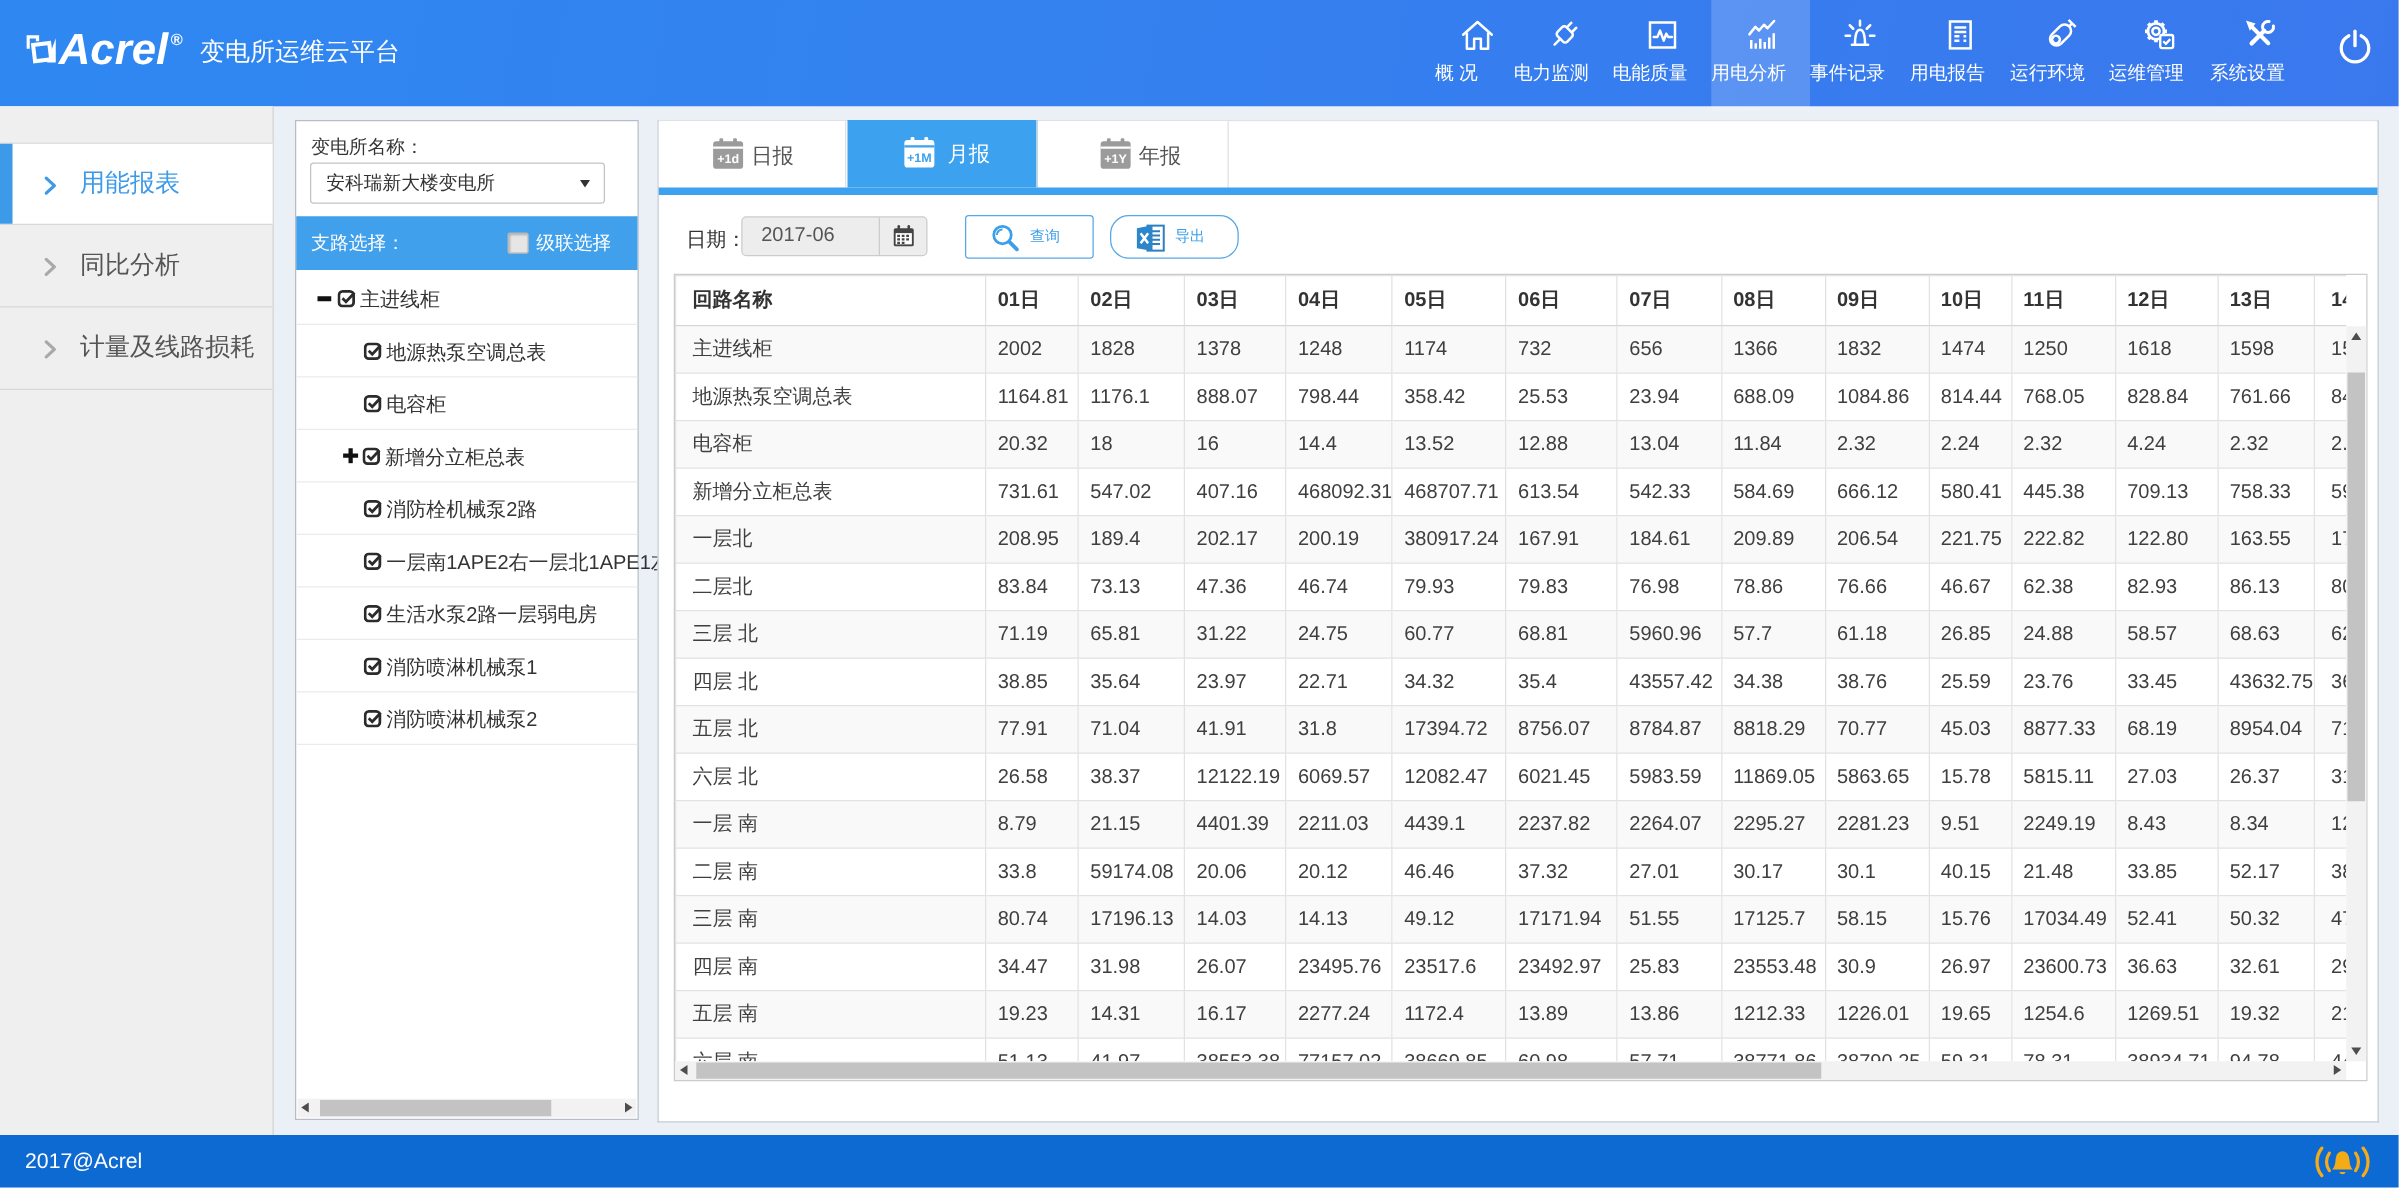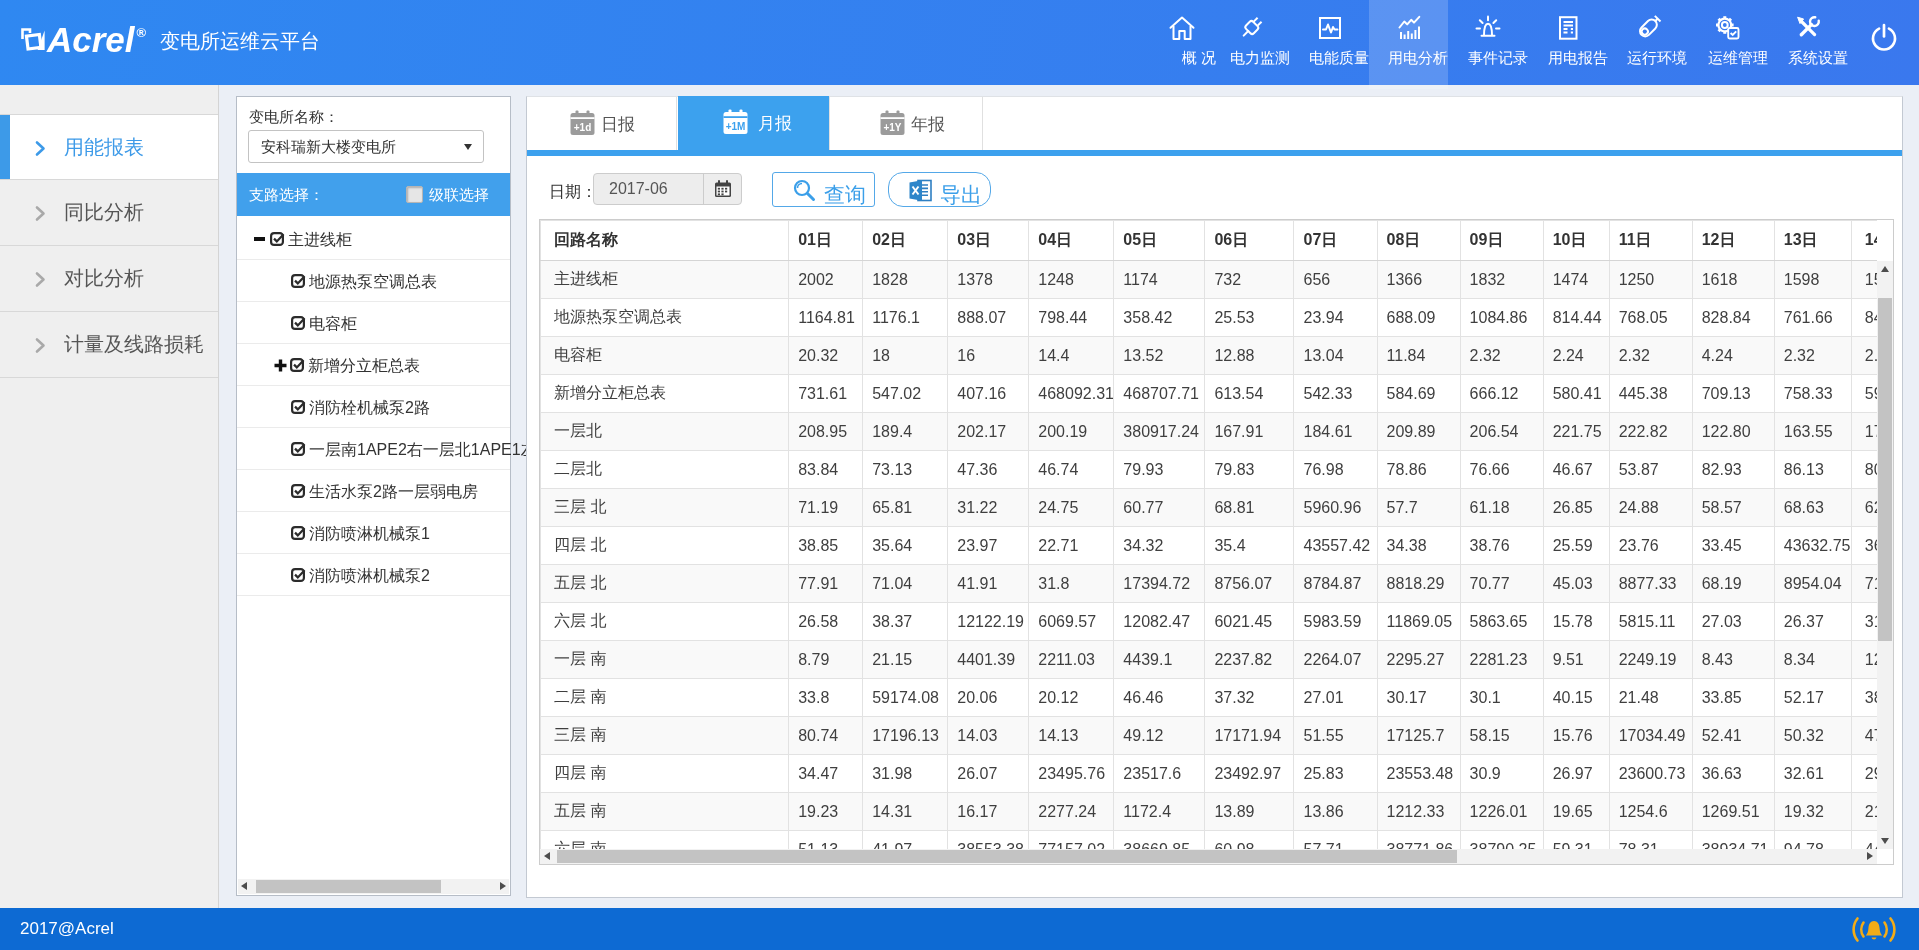--- a/index.html
+++ b/index.html
@@ -5,21 +5,21 @@
 * { margin:0; padding:0; box-sizing:border-box; }
 html,body { width:1919px; height:950px; overflow:hidden; font-family:"Liberation Sans",sans-serif; }
 body { background:#ebeff6; position:relative; }
 
 #header { position:absolute; left:0; top:0; width:1919px; height:85px;
   background:linear-gradient(100deg,#2f88f1 0%,#3a78ee 100%); }
 #logo { position:absolute; left:21px; top:27px; }
 #brand { position:absolute; left:47px; top:20px; color:#fff; font-size:35px; font-weight:bold; font-style:italic; letter-spacing:0px; }
 #brand sup { font-size:13px; font-style:normal; position:relative; top:-2px; left:2px;}
 #ptitle { position:absolute; left:160px; top:28px; color:#fff; font-size:20px; letter-spacing:0px; }
-.nav { position:absolute; top:0; height:89px; text-align:right; color:#fff; }
+.nav { position:absolute; top:0; height:89px; text-align:left; color:#fff; }
 .nav .ic { position:absolute; top:14px; left:50%; transform:translateX(-50%); }
 .nav .lb { position:absolute; top:49px; width:100%; left:0; font-size:15px; white-space:nowrap; }
 .nav.active { background:rgba(255,255,255,0.18); }
 
 #sidebar { position:absolute; left:0; top:85px; width:219px; height:823px; background:#efefef; border-right:1px solid #d4d4d4; }
 .sitem { position:relative; width:100%; height:66px; line-height:65px; border-bottom:1px solid #d8d8d8; color:#555; font-size:20px; }
 .sitem .txt { position:absolute; left:64px; }
 .sitem.first { margin-top:29px; border-top:1px solid #d8d8d8; }
 .sitem.active { background:#fff; color:#3d9ae8; }
 .sitem.active::before { content:""; position:absolute; left:0; top:0; width:10px; height:100%; background:#3d9ae8; }
@@ -50,21 +50,21 @@
 .tab { position:absolute; top:0; height:53px; background:#fff; border-right:1px solid #e0e0e0; color:#555;padding-left:40px; }
 .tab .tic { position:absolute; top:13px; }
 .tab .tt { position:absolute; top:16px; font-size:17px; }
 .tab.active { background:#3ca1ee; color:#fff; top:-1px; height:54px; }
 #bluestrip { position:absolute; left:0; top:53px; width:1375px; height:6px; background:#3ca1ee; }
 #daterow { position:absolute; left:0; top:59px; width:1375px; height:100px; }
 #dlabel { position:absolute; left:22px; top:26px; font-size:16px; color:#333; }
 #dinput { position:absolute; left:66px; top:17px; width:149px; height:32px; border:1px solid #ccc; border-radius:4px; background:#ededed; }
 #dinput .dv { position:absolute; left:15px; top:6px; font-size:16px; color:#555; }
 #dinput .cal { position:absolute; right:0; top:0; width:38px; height:30px; border-left:1px solid #ccc; }
-.btn { position:absolute; top:16px; height:35px; background:#fff; border:1px solid #54a8e8; border-radius:3px; color:#3b9fe9; font-size:21px; }
+.btn { position:absolute; top:16px; height:35px; background:#fff; border:1px solid #54a8e8; border-radius:3px; color:#3b9fe9; font-size:12px; }
 #btn-q { left:245px; width:103px; }
 #btn-e { left:361px; width:103px;border-radius:15px; }
 .btn .bic { position:absolute; left:19px; top:5px; }
 .btn .bt { position:absolute; left:51px; top:8px; }
 
 #twrap { position:absolute; left:12px; top:122px; width:1355px; height:646px; border:1px solid #ccc; background:#fff; }
 #tview { position:absolute; left:0; top:0; width:1337px; height:629px; overflow:hidden; }
 table { border-collapse:collapse; table-layout:fixed; width:1392px; font-size:16px; }
 th,td { border:1px solid #e2e2e2; height:38px; padding:0 0 0 13px; text-align:left; font-weight:normal; color:#3f3f3f; overflow:hidden; white-space:nowrap; }
 thead th { height:40px; font-weight:bold; color:#333; border-bottom:1px solid #d5d5d5; }
@@ -213,26 +213,20 @@
       <svg width="11" height="17" viewBox="0 0 11 17" style="position:absolute;left:35px;top:25px;">
         <path d="M2 2.5 L8.5 8.5 L2 14.5" fill="none" stroke="#3d9ae8" stroke-width="2.6" stroke-linecap="round" stroke-linejoin="round"></path>
       </svg>
       <span class="txt">用能报表</span>
     </div>
   <div class="sitem">
       <svg width="11" height="17" viewBox="0 0 11 17" style="position:absolute;left:35px;top:25px;">
         <path d="M2 2.5 L8.5 8.5 L2 14.5" fill="none" stroke="#a9a9a9" stroke-width="2.6" stroke-linecap="round" stroke-linejoin="round"></path>
       </svg>
       <span class="txt">同比分析</span>
-    </div>
-  <div class="sitem">
-      <svg width="11" height="17" viewBox="0 0 11 17" style="position:absolute;left:35px;top:25px;">
-        <path d="M2 2.5 L8.5 8.5 L2 14.5" fill="none" stroke="#a9a9a9" stroke-width="2.6" stroke-linecap="round" stroke-linejoin="round"></path>
-      </svg>
-      <span class="txt">对比分析</span>
     </div>
   <div class="sitem">
       <svg width="11" height="17" viewBox="0 0 11 17" style="position:absolute;left:35px;top:25px;">
         <path d="M2 2.5 L8.5 8.5 L2 14.5" fill="none" stroke="#a9a9a9" stroke-width="2.6" stroke-linecap="round" stroke-linejoin="round"></path>
       </svg>
       <span class="txt">计量及线路损耗</span>
     </div>
 </div>
 <div id="treepanel">
   <div id="tp-label">变电所名称：</div>
@@ -528,21 +522,21 @@
               <td class="num">83.84</td>
               <td class="num">73.13</td>
               <td class="num">47.36</td>
               <td class="num">46.74</td>
               <td class="num">79.93</td>
               <td class="num">79.83</td>
               <td class="num">76.98</td>
               <td class="num">78.86</td>
               <td class="num">76.66</td>
               <td class="num">46.67</td>
-              <td class="num">53.87</td>
+              <td class="num">62.38</td>
               <td class="num">82.93</td>
               <td class="num">86.13</td>
               <td class="num">80.5</td>
             </tr>
             <tr>
               <td>三层 北</td>
               <td class="num">71.19</td>
               <td class="num">65.81</td>
               <td class="num">31.22</td>
               <td class="num">24.75</td>

